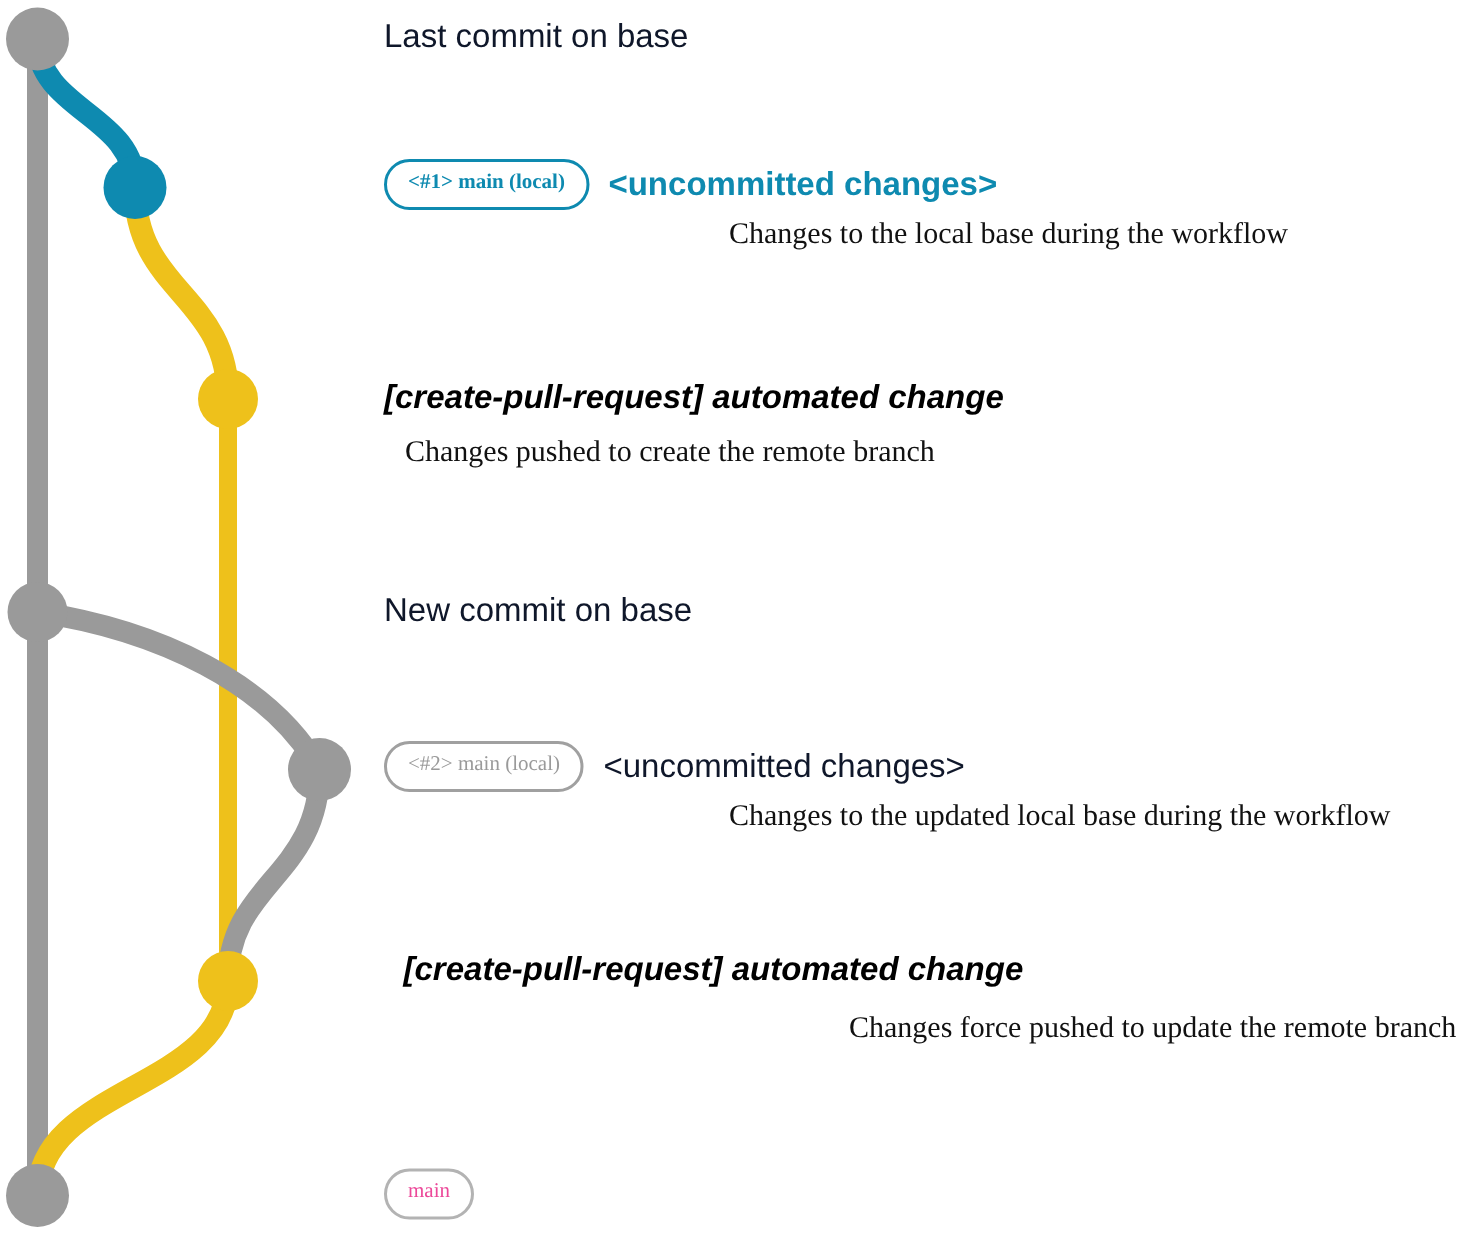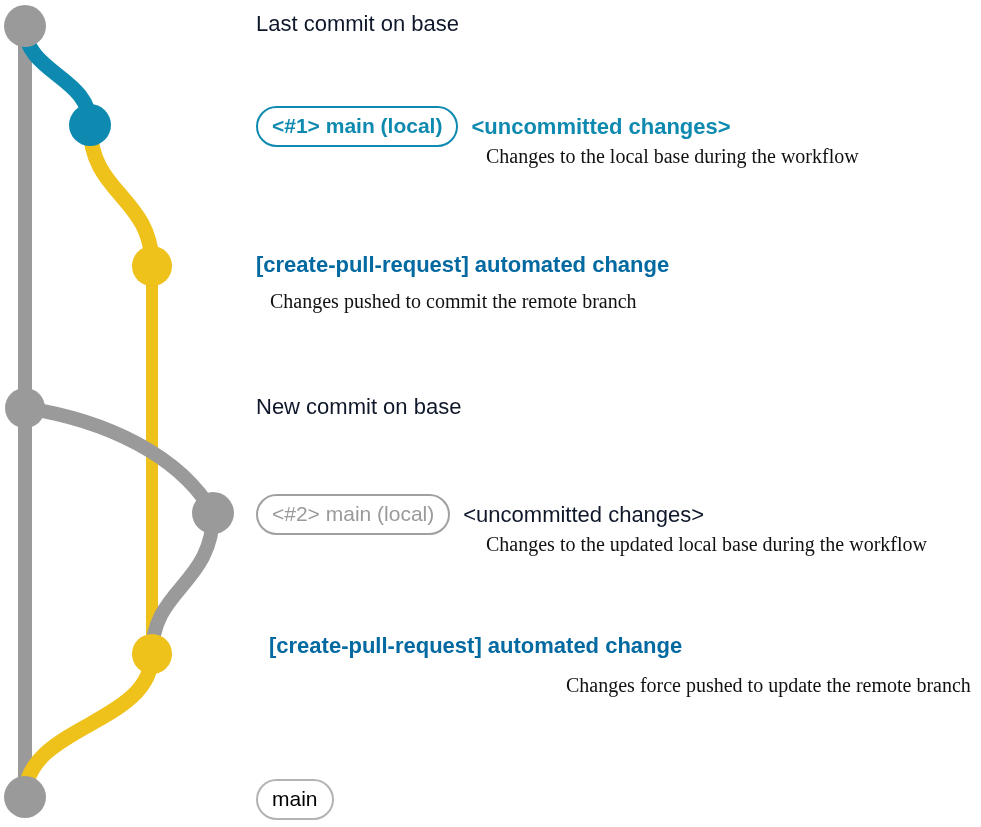--- a/index.html
+++ b/index.html
@@ -28,38 +28,38 @@
     white-space: nowrap;
   }
   .pill {
     display: inline-flex;
     align-items: center;
     justify-content: center;
     border-radius: 999px;
     border-width: 2px;
     border-style: solid;
     box-sizing: border-box;
-    font-family: Liberation Sans, sans-serif;
-    font-size: 21px;
+    font-family: Liberation Serif, serif;
+    font-size: 14px;
     line-height: 1;
     padding: 7px 14px 9px 14px;
     background: transparent;
   }
   .pill-teal { border-color: #0e8ab0; color: #0e8ab0; font-weight: bold; }
   .pill-gray { border-color: #a0a0a0; color: #9a9a9a; }
   .pill-yellow { border-color: #eec11b; color: #eec11b; font-weight: bold; }
-  .pill-gray-plain { border-color: #b3b3b3; color: #000000; }
+  .pill-gray-plain { border-color: #b3b3b3; color: #ec4899; }
 
   .headline {
     font-family: "Liberation Sans", sans-serif;
     font-size: 22px;
     line-height: 1;
   }
   .headline-teal { color: #0e8ab0; font-weight: bold; }
-  .headline-yellow { color: #0369a1; font-weight: bold; }
+  .headline-yellow { color: #000000; font-weight: bold; font-style: italic; }
   .headline-gray { color: #0f172a; }
 
   .desc {
     position: absolute;
     font-family: "Liberation Serif", serif;
     font-size: 20px;
     color: #111111;
     line-height: 1;
     white-space: nowrap;
     text-align: center;
@@ -105,21 +105,21 @@
 <div class="row" style="left:256px; top:106px;">
   <span class="pill pill-teal">&lt;#1&gt; main (local)</span>
   <span class="gap-s"></span>
   <span class="headline headline-teal">&lt;uncommitted changes&gt;</span>
 </div>
 <div class="desc" style="left:486px; top:146px;">Changes to the local base during the workflow</div>
 
 <div class="row" style="left:256px; top:254px;">
   <span class="headline headline-yellow">[create-pull-request] automated change</span>
 </div>
-<div class="desc" style="left:270px; top:291px;">Changes pushed to commit the remote branch</div>
+<div class="desc" style="left:270px; top:291px;">Changes pushed to create the remote branch</div>
 
 <div class="row" style="left:256px; top:396px;">
   <span class="headline headline-gray">New commit on base</span>
 </div>
 
 <div class="row" style="left:256px; top:494px;">
   <span class="pill pill-gray">&lt;#2&gt; main (local)</span>
   <span class="gap-s"></span>
   <span class="headline headline-gray">&lt;uncommitted changes&gt;</span>
 </div>

